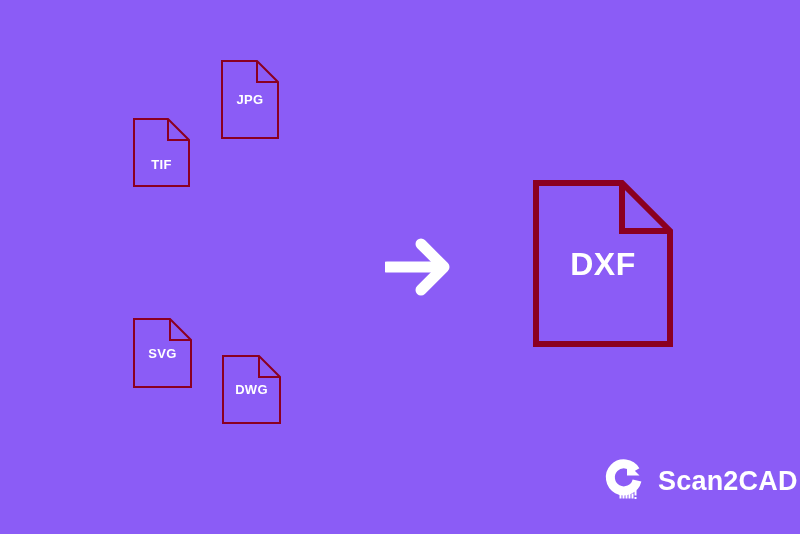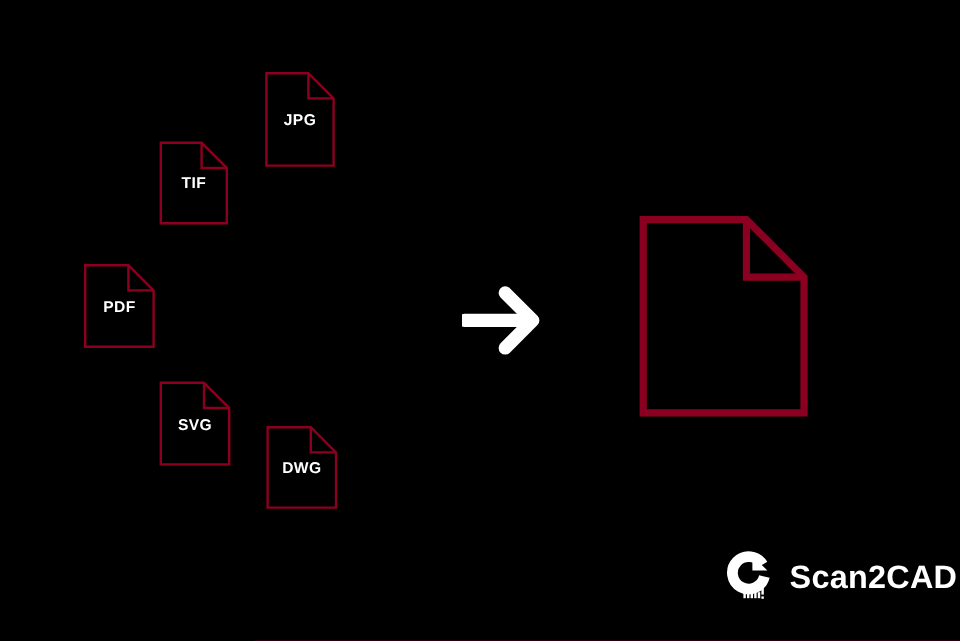--- a/index.html
+++ b/index.html
@@ -59,45 +59,38 @@
     font-weight:bold;
     letter-spacing:0.2px;
     line-height:1;
     white-space:nowrap;
     font-family:"Liberation Sans", sans-serif;
   }
 </style>
 </head>
 <body>
 
-<div id="stage" style="width: 800px; height: 534px; background: #000000;">
+<div id="stage" style="width: 800px; height: 534px; background: #8b5cf6;">
 
   <div class="file-icon small" style="left: 221px; top: 60px; width: 58px; height: 79px;">
     <svg width="58" height="79" viewBox="0 0 58 79">
       <path d="M1 1 H36 L57 22 V78 H1 Z" fill="none" stroke="#8b0020" stroke-width="2"></path>
       <path d="M36 1 V22 H57" fill="none" stroke="#8b0020" stroke-width="2"></path>
     </svg>
     <div class="file-label" style="top: 33px;">JPG</div>
   </div>
 
   <div class="file-icon small" style="left: 133px; top: 118px; width: 57px; height: 69px;">
     <svg width="57" height="69" viewBox="0 0 57 69">
       <path d="M1 1 H35 L56 22 V68 H1 Z" fill="none" stroke="#8b0020" stroke-width="2"></path>
       <path d="M35 1 V22 H56" fill="none" stroke="#8b0020" stroke-width="2"></path>
     </svg>
-    <div class="file-label" style="top: 28px;">TIF</div>
+    <div class="file-label" style="top: 40px;">TIF</div>
   </div>
 
-  <div class="file-icon small" style="left: 70px; top: 220px; width: 59px; height: 70px;">
-    <svg width="59" height="70" viewBox="0 0 59 70">
-      <path d="M1 1 H37 L58 22 V69 H1 Z" fill="none" stroke="#8b0020" stroke-width="2"></path>
-      <path d="M37 1 V22 H58" fill="none" stroke="#8b0020" stroke-width="2"></path>
-    </svg>
-    <div class="file-label" style="top: 29px;">PDF</div>
-  </div>
 
 
   <div class="file-icon small" style="left: 133px; top: 318px; width: 59px; height: 70px;">
     <svg width="59" height="70" viewBox="0 0 59 70">
       <path d="M1 1 H37 L58 22 V69 H1 Z" fill="none" stroke="#8b0020" stroke-width="2"></path>
       <path d="M37 1 V22 H58" fill="none" stroke="#8b0020" stroke-width="2"></path>
     </svg>
     <div class="file-label" style="top: 29px;">SVG</div>
   </div>
 
@@ -114,20 +107,21 @@
       <path d="M2 29 H57" fill="none" stroke="#ffffff" stroke-width="11" stroke-linecap="round"></path>
       <path d="M36 6 L59 29 L36 52" fill="none" stroke="#ffffff" stroke-width="11" stroke-linecap="round" stroke-linejoin="round"></path>
     </svg>
   </div>
 
   <div class="file-icon big" style="left: 533px; top: 180px; width: 140px; height: 167px;">
     <svg width="140" height="167" viewBox="0 0 140 167">
       <path d="M3 3 H89 L137 51 V164 H3 Z" fill="none" stroke="#8b0020" stroke-width="6"></path>
       <path d="M89 3 V51 H137" fill="none" stroke="#8b0020" stroke-width="6"></path>
     </svg>
+    <div class="file-label" style="top: 68px;">DXF</div>
   </div>
 
   <div id="brand" style="left: 604px; top: 458px;">
     <span id="brand-mark-wrap">
       <svg id="brand-mark" width="44" height="46" viewBox="0 0 44 46">
         <path d="M31.5 12.5 A13.5 13.5 0 1 0 33 22.5" fill="none" stroke="#ffffff" stroke-width="9" stroke-linecap="butt"></path>
         <path d="M23 5 L35.5 17.5 L23 17.5 Z" fill="#ffffff"></path>
         <g fill="#ffffff">
           <rect x="15.5" y="33.5" width="2" height="7"></rect>
           <rect x="18.5" y="31.5" width="2" height="9"></rect>

